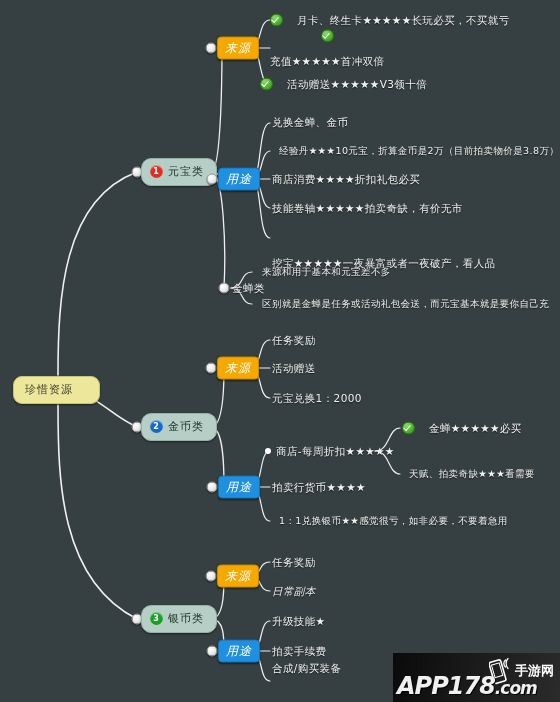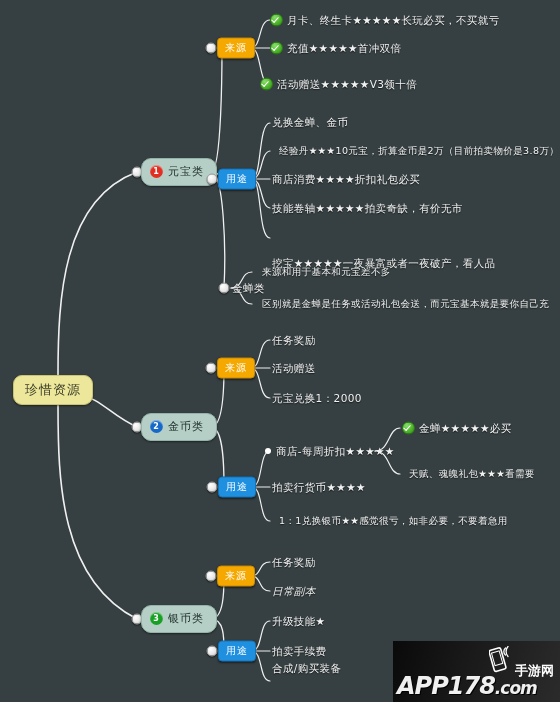--- a/index.html
+++ b/index.html
@@ -34,22 +34,22 @@
     line-height: 1;
     transform: translateY(-50%);
   }
 
   
   .root {
     background: #ece79a;
     border: 1px solid #c9c474;
     border-radius: 9px;
     color: #3b3b28;
-    font-size: 13px;
-    padding: 7px 11px 8px 11px;
+    font-size: 11px;
+    padding: 7px 26px 8px 11px;
     box-shadow: 0 1px 2px rgba(0,0,0,0.45);
     letter-spacing: 1px;
   }
 
   
   .cat {
     background: #b6cfc6;
     border: 1px solid #93b3a8;
     border-radius: 10px;
     color: #20332c;
@@ -74,37 +74,38 @@
     flex: 0 0 auto;
   }
   .badge.red   { background: #e02f22; }
   .badge.blue  { background: #1669c8; }
   .badge.green { background: #17a024; }
 
   
   .tag {
     border-radius: 4px;
     color: #fff;
-    font-size: 10px;
+    font-size: 12px;
     padding: 4px 7px 5px 7px;
     box-shadow: 0 1px 2px rgba(0,0,0,0.5);
     letter-spacing: 1px;
+    font-style: italic;
   }
   .tag.src { background: #f5a800; border: 1px solid #c98900; }
   .tag.use { background: #1f8fe0; border: 1px solid #1672b4; }
 
   
   .leaf {
     color: #f2f2f2;
     font-size: 10.5px;
     letter-spacing: 0.4px;
     text-shadow: 0 1px 1px rgba(0,0,0,0.6);
     display: flex;
     align-items: center;
-    gap: 4px;
+    gap: 14px;
   }
   .leaf.small { font-size: 9.5px; padding-left: 7px; }
 
   
   .handle {
     position: absolute;
     width: 9px; height: 9px;
     border-radius: 50%;
     background: radial-gradient(circle at 35% 30%, #ffffff 0%, #e8e8e8 55%, #bdbdbd 100%);
     border: 1px solid #9a9a9a;
@@ -133,21 +134,21 @@
     width: 3px; height: 6px;
     border: solid #ffffff;
     border-width: 0 1.6px 1.6px 0;
     transform: rotate(42deg);
   }
 
   
   #watermark {
     position: absolute;
     right: 0; bottom: 0;
-    width: 167px; height: 61px;
+    width: 167px; height: 49px;
     background: linear-gradient(105deg, #0a0a0a 0%, #1a1a1a 45%, #2b2b2b 100%);
     overflow: hidden;
   }
   #wm-text {
     position: absolute;
     left: 4px; bottom: 2px;
     color: #f0f0f0;
     font-family: "DejaVu Sans", "Liberation Sans", sans-serif;
     font-weight: bold;
     font-style: italic;
@@ -248,21 +249,21 @@
     <span>元宝类</span>
   </div>
 
   <div class="handle" style="left:211px; top:48px;"></div>
   <div class="node tag src" style="left:217px; top:48px;">来源</div>
 
   <div class="node leaf" style="left:270px; top:20px;">
     <span class="check"></span>
     <span>月卡、终生卡★★★★★长玩必买，不买就亏</span>
   </div>
-  <div class="node leaf" style="left:270px; top:48px;">
+  <div class="node leaf" style="left:270px; top:48px;flex-direction:column;">
     <span class="check"></span>
     <span>充值★★★★★首冲双倍</span>
   </div>
   <div class="node leaf" style="left:260px; top:84px;">
     <span class="check"></span>
     <span>活动赠送★★★★★V3领十倍</span>
   </div>
 
   <div class="handle" style="left:212px; top:179px;"></div>
   <div class="node tag use" style="left:218px; top:179px;">用途</div>
@@ -325,21 +326,21 @@
   </div>
   <div class="node leaf small" style="left:272px; top:521px;">
     <span>1：1兑换银币★★感觉很亏，如非必要，不要着急用</span>
   </div>
 
   <div class="node leaf" style="left:402px; top:428px;">
     <span class="check"></span>
     <span>金蝉★★★★★必买</span>
   </div>
   <div class="node leaf small" style="left:402px; top:474px;">
-    <span>天赋、魂魄礼包★★★看需要</span>
+    <span>天赋、拍卖奇缺★★★看需要</span>
   </div>
 
   <div class="handle" style="left:137px; top:619px;"></div>
   <div class="node cat" style="left:141px; top:619px;">
     <span class="badge green">3</span>
     <span>银币类</span>
   </div>
 
   <div class="handle" style="left:211px; top:576px;"></div>
   <div class="node tag src" style="left:217px; top:576px;">来源</div>

